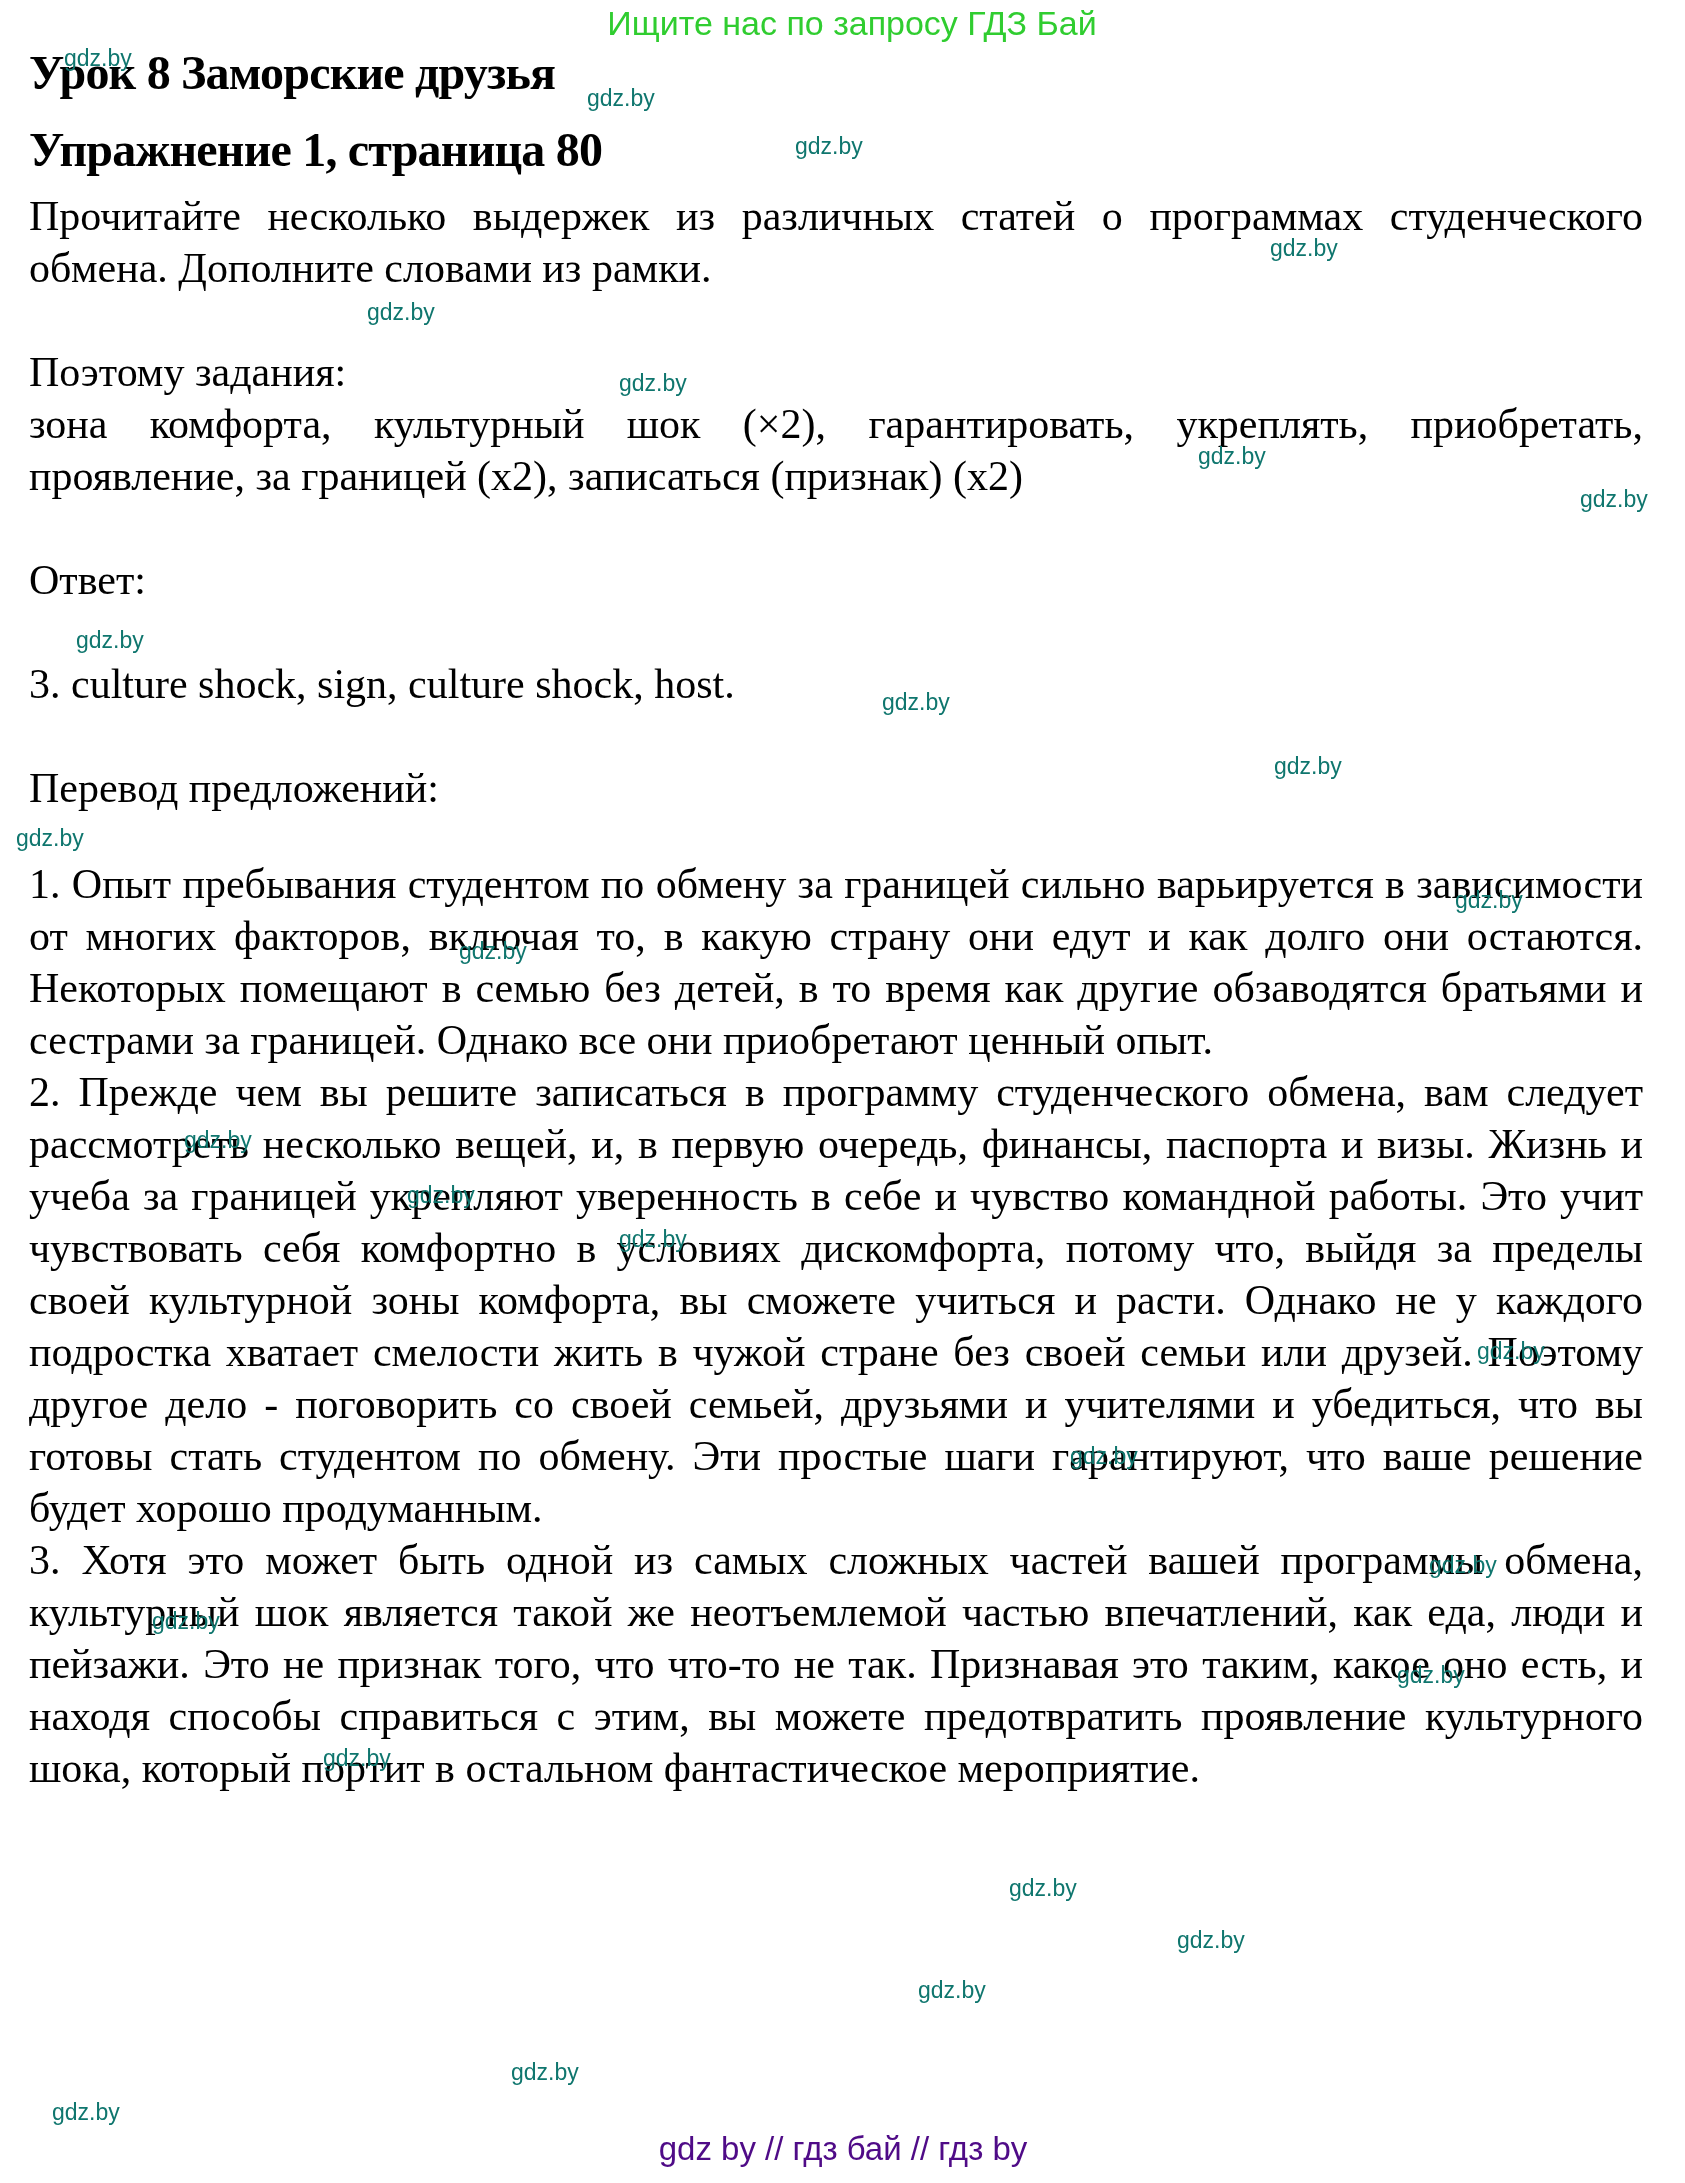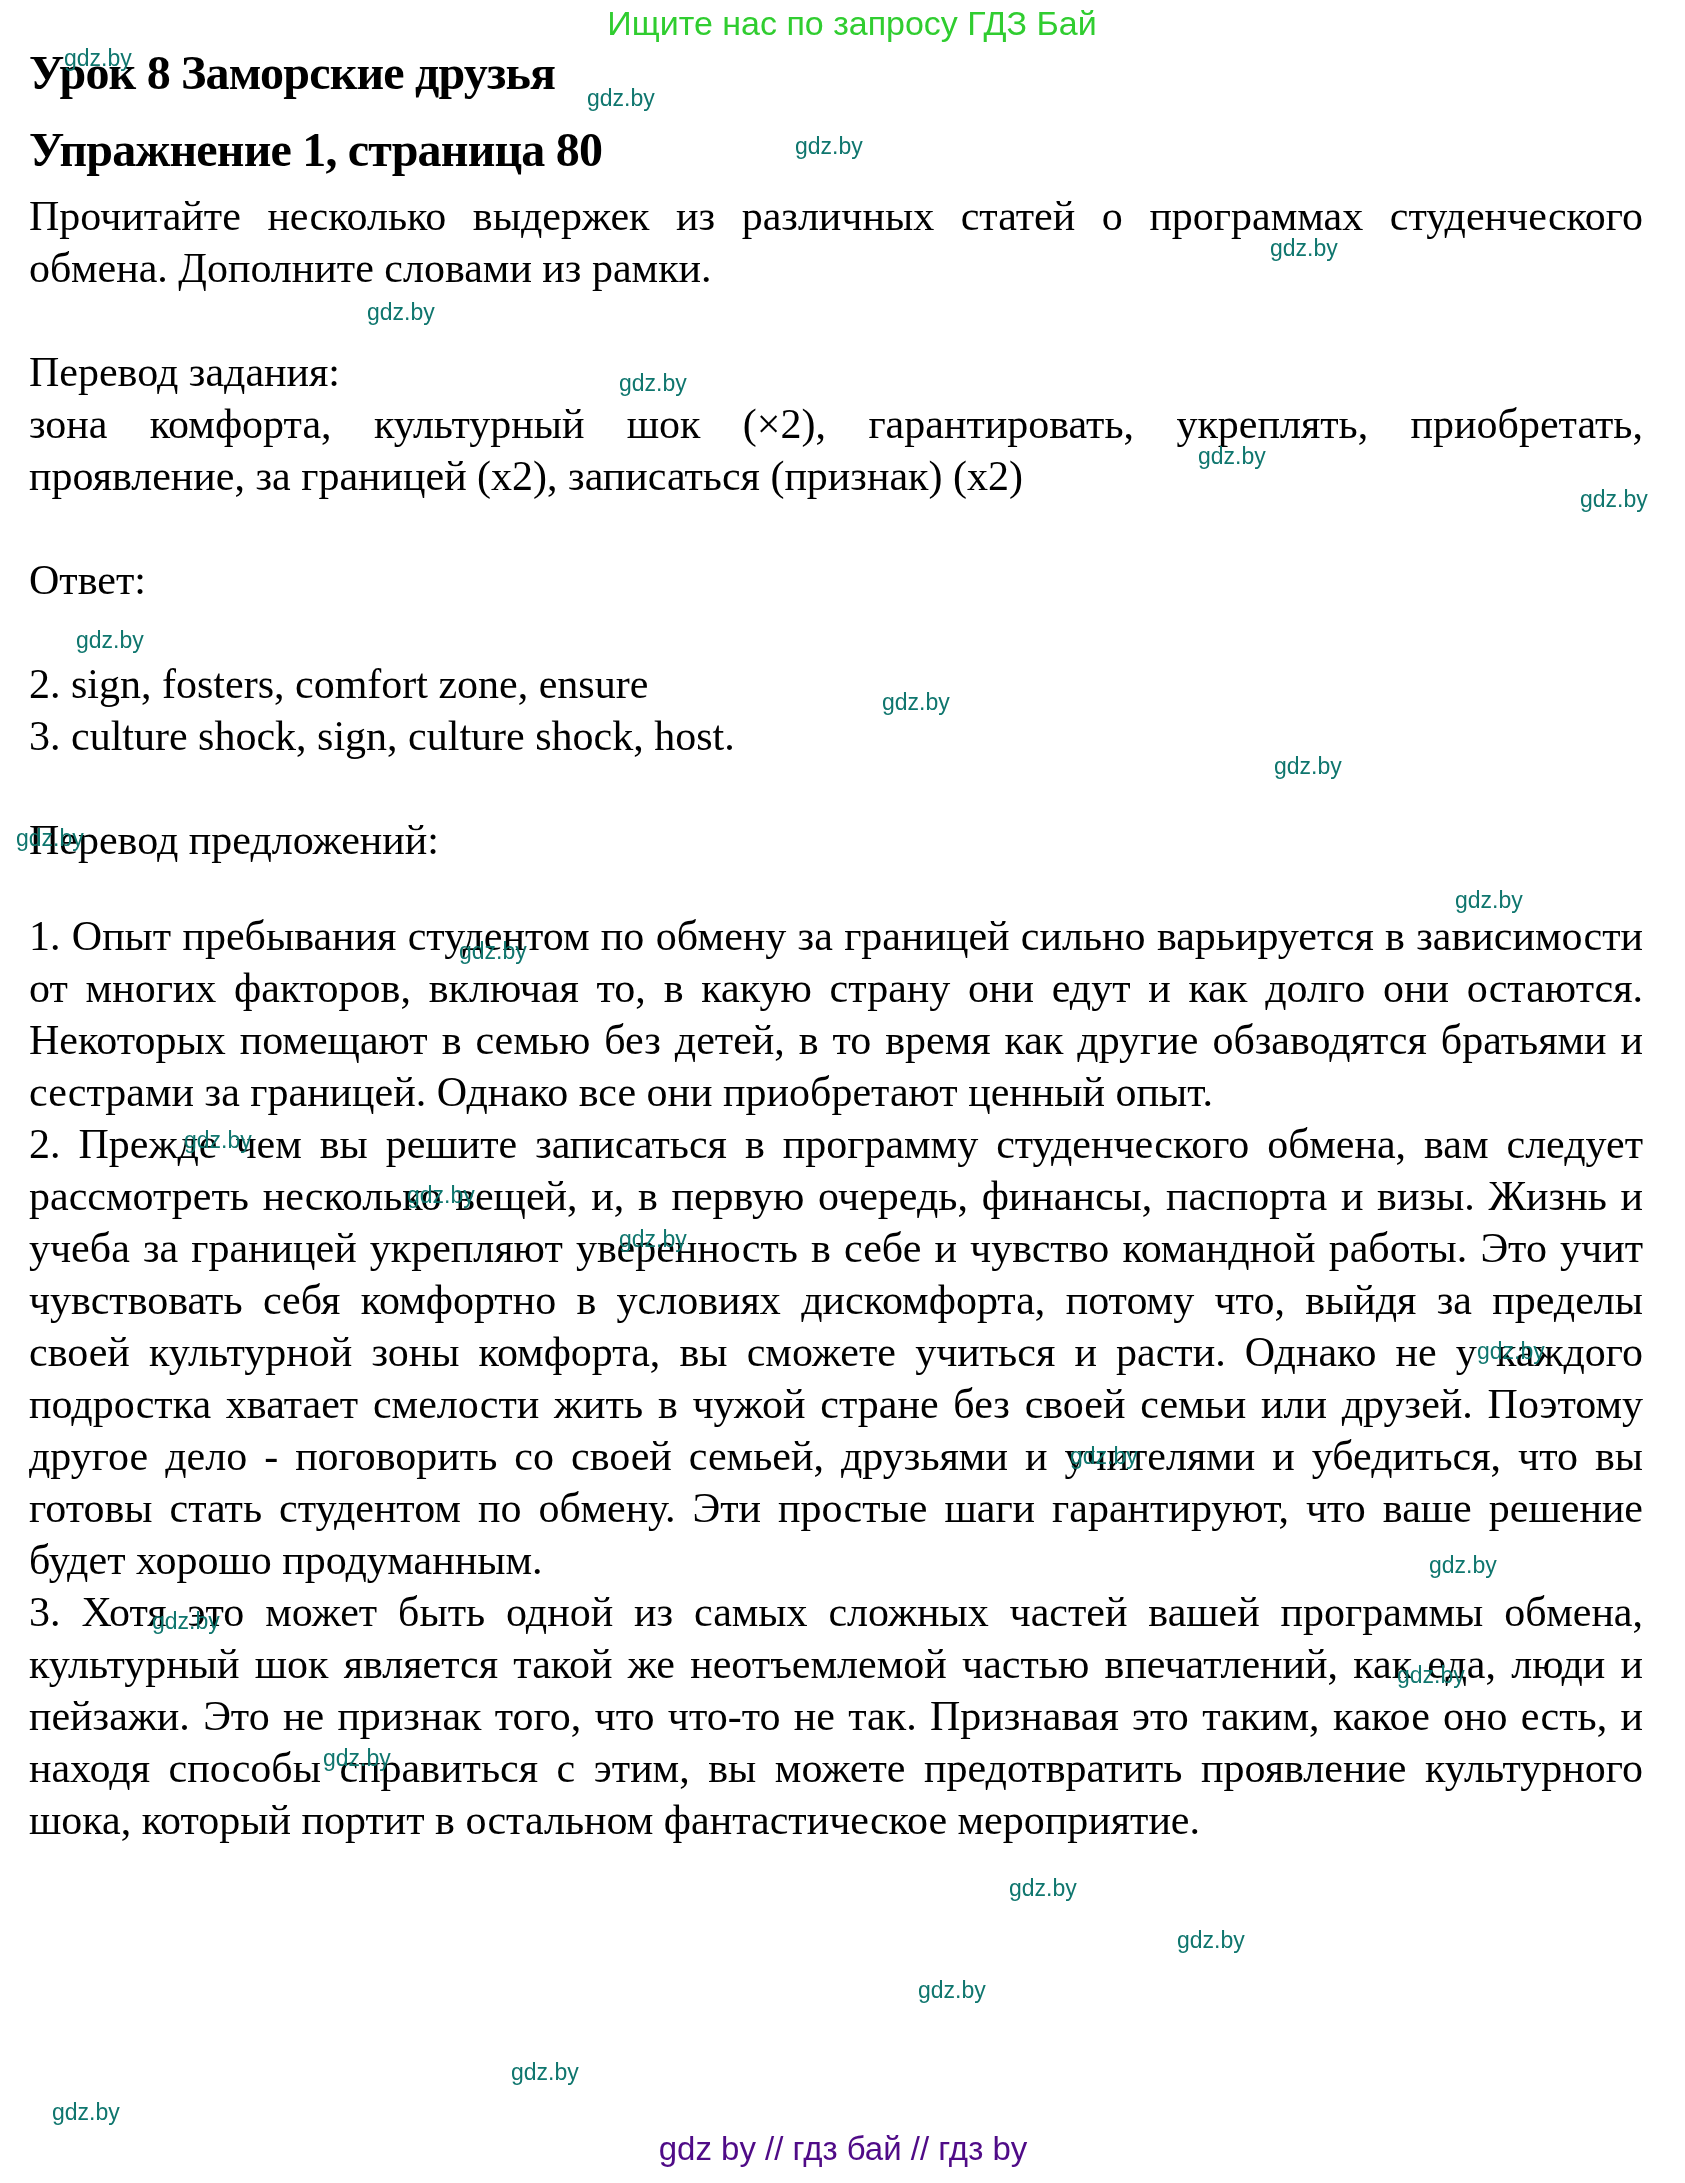--- a/index.html
+++ b/index.html
@@ -73,28 +73,27 @@
   <div class="promo">Ищите нас по запросу ГДЗ Бай</div>
 
   <div class="content">
 
     <div class="h h1">Урок 8 Заморские друзья</div>
 
     <div class="h h2">Упражнение 1, страница 80</div>
 
     <div class="bodytext task">Прочитайте несколько выдержек из различных статей о программах студенческого обмена. Дополните словами из рамки.</div>
 
-    <div class="bodytext label">Перевод задания:</div>
+    <div class="bodytext label">Поэтому задания:</div>
 
     <div class="bodytext wordbank">зона комфорта, культурный шок (×2), гарантировать, укреплять, приобретать, проявление, за границей (x2), записаться (признак) (x2)</div>
 
     <div class="bodytext label">Ответ:</div>
 
     <div class="bodytext answers">
-      <div>2. sign, fosters, comfort zone, ensure</div>
       <div>3. culture shock, sign, culture shock, host.</div>
     </div>
 
     <div class="bodytext label">Перевод предложений:</div>
 
     <div class="bodytext para1">1. Опыт пребывания студентом по обмену за границей сильно варьируется в зависимости от многих факторов, включая то, в какую страну они едут и как долго они остаются. Некоторых помещают в семью без детей, в то время как другие обзаводятся братьями и сестрами за границей. Однако все они приобретают ценный опыт.</div>
 
     <div class="bodytext para">2. Прежде чем вы решите записаться в программу студенческого обмена, вам следует рассмотреть несколько вещей, и, в первую очередь, финансы, паспорта и визы. Жизнь и учеба за границей укрепляют уверенность в себе и чувство командной работы. Это учит чувствовать себя комфортно в условиях дискомфорта, потому что, выйдя за пределы своей культурной зоны комфорта, вы сможете учиться и расти. Однако не у каждого подростка хватает смелости жить в чужой стране без своей семьи или друзей. Поэтому другое дело - поговорить со своей семьей, друзьями и учителями и убедиться, что вы готовы стать студентом по обмену. Эти простые шаги гарантируют, что ваше решение будет хорошо продуманным.</div>
 
     <div class="bodytext para">3. Хотя это может быть одной из самых сложных частей вашей программы обмена, культурный шок является такой же неотъемлемой частью впечатлений, как еда, люди и пейзажи. Это не признак того, что что-то не так. Признавая это таким, какое оно есть, и находя способы справиться с этим, вы можете предотвратить проявление культурного шока, который портит в остальном фантастическое мероприятие.</div>

